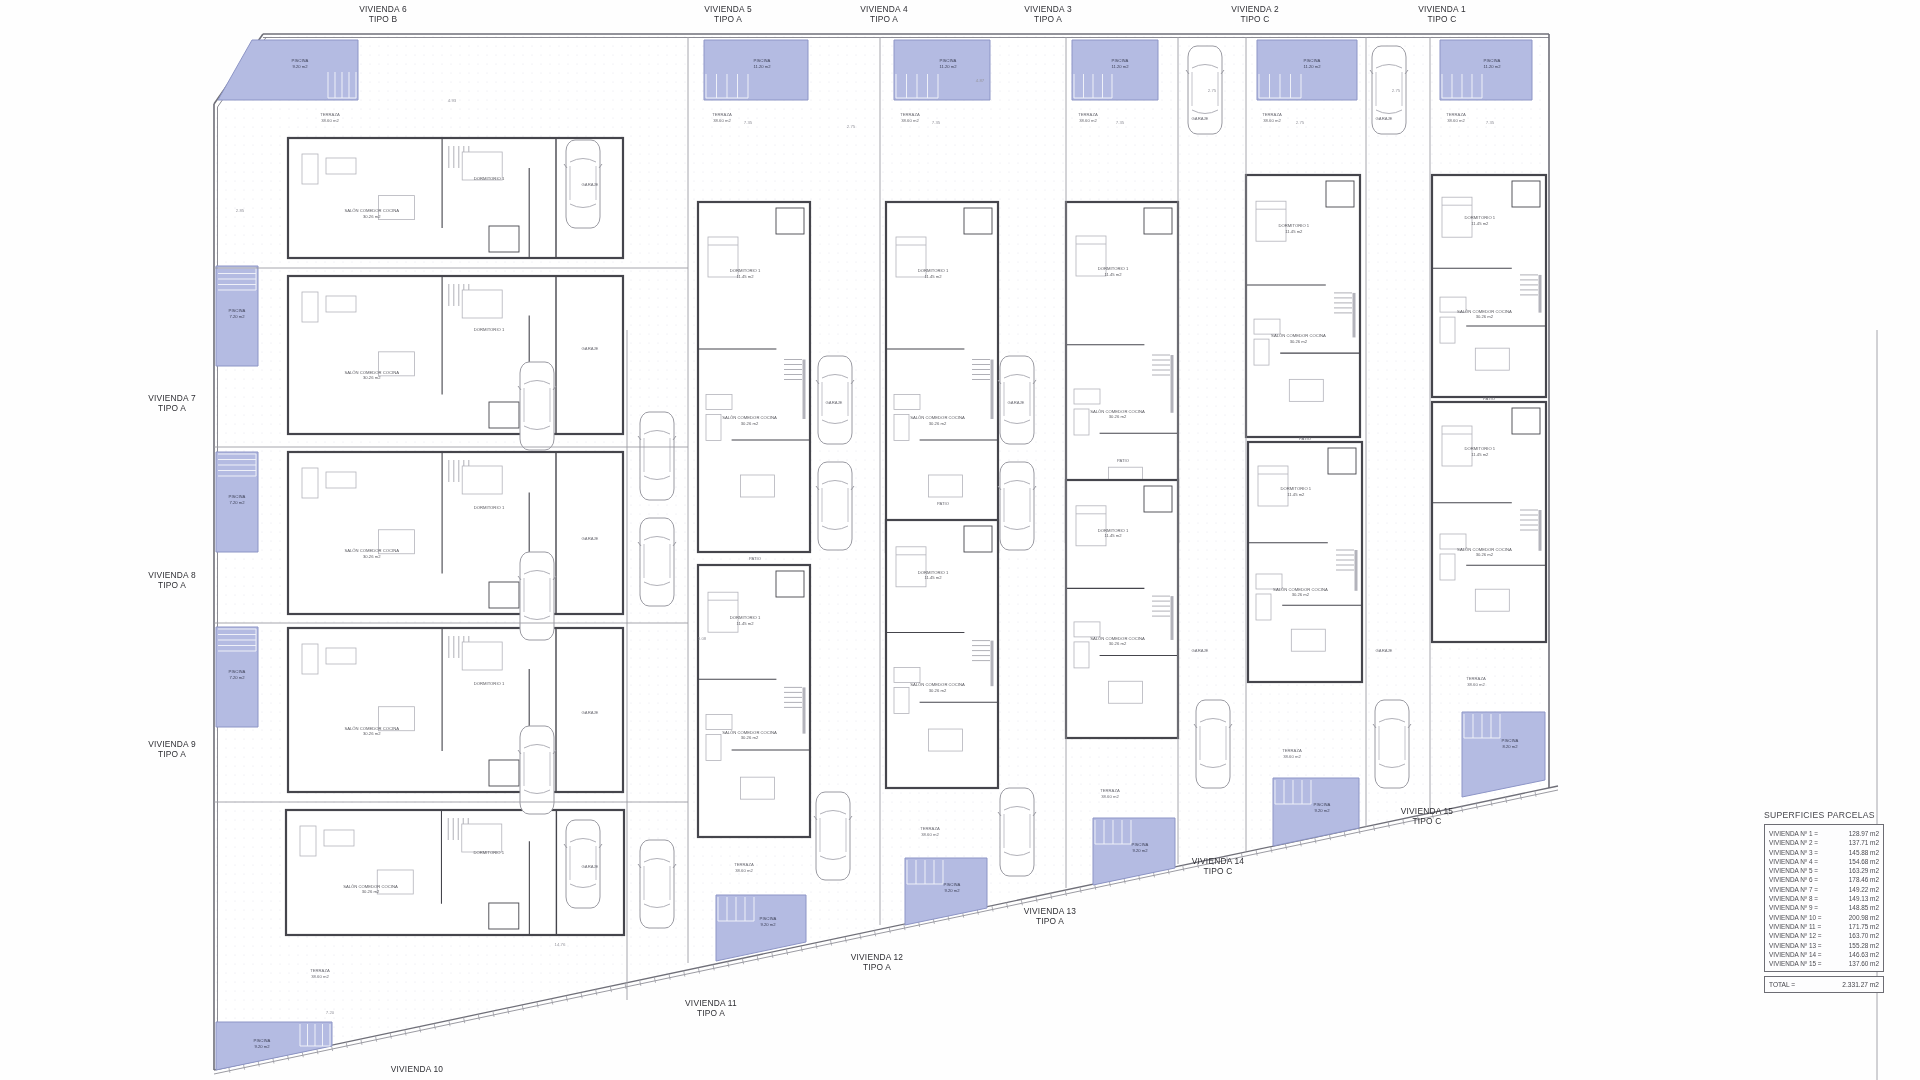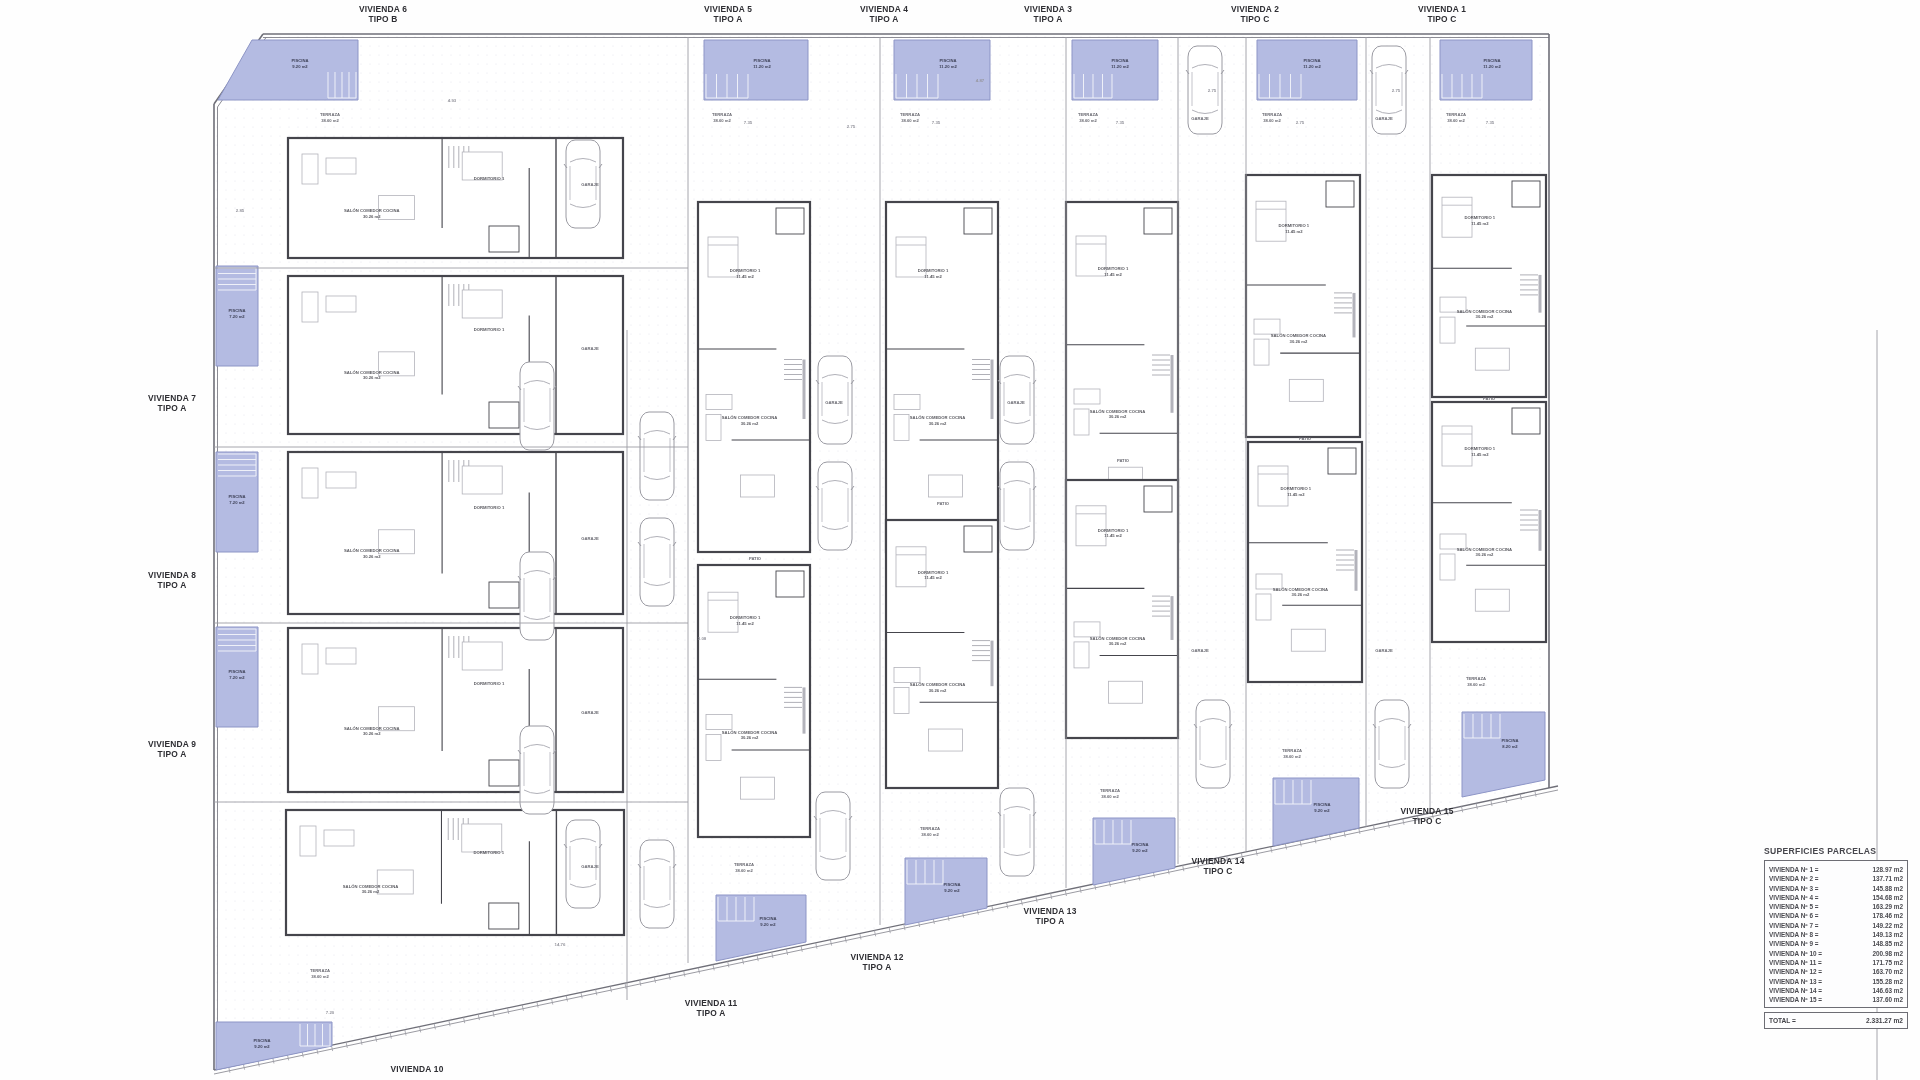--- a/index.html
+++ b/index.html
@@ -1,19 +1,19 @@
 <!DOCTYPE html>
 <html><head>
 <meta charset="utf-8">
 <style>
   html,body{margin:0;padding:0;background:#ffffff;}
   .sheet{position:relative;width:1920px;height:1080px;background:#fefefe;overflow:hidden;
-         font-family:"Liberation Sans", sans-serif;font-weight:bold;}
+         font-family:"Liberation Sans", sans-serif;}
   svg{position:absolute;left:0;top:0;}
-  .areas-table{position:absolute;left:1764px;top:846px;width:144px;color:#3a3a40;}
+  .areas-table{position:absolute;left:1764px;top:810px;width:120px;color:#3a3a40;}
   .areas-title{font-size:8.6px;letter-spacing:.3px;color:#46464c;margin-bottom:4px;white-space:nowrap;}
   .areas-box{border:1px solid #6d6d74;background:#fdfdfe;padding:4px 4px 3px 4px;}
   .areas-row{display:flex;justify-content:space-between;font-size:6.4px;line-height:9.3px;white-space:nowrap;color:#4a4a50;}
   .areas-total{border:1px solid #6d6d74;margin-top:4px;padding:2px 4px;display:flex;justify-content:space-between;
                font-size:6.6px;line-height:11px;color:#434349;background:#fdfdfe;}
   text{font-family:"Liberation Sans", sans-serif;}
 </style>
 </head>
 <body>
 

